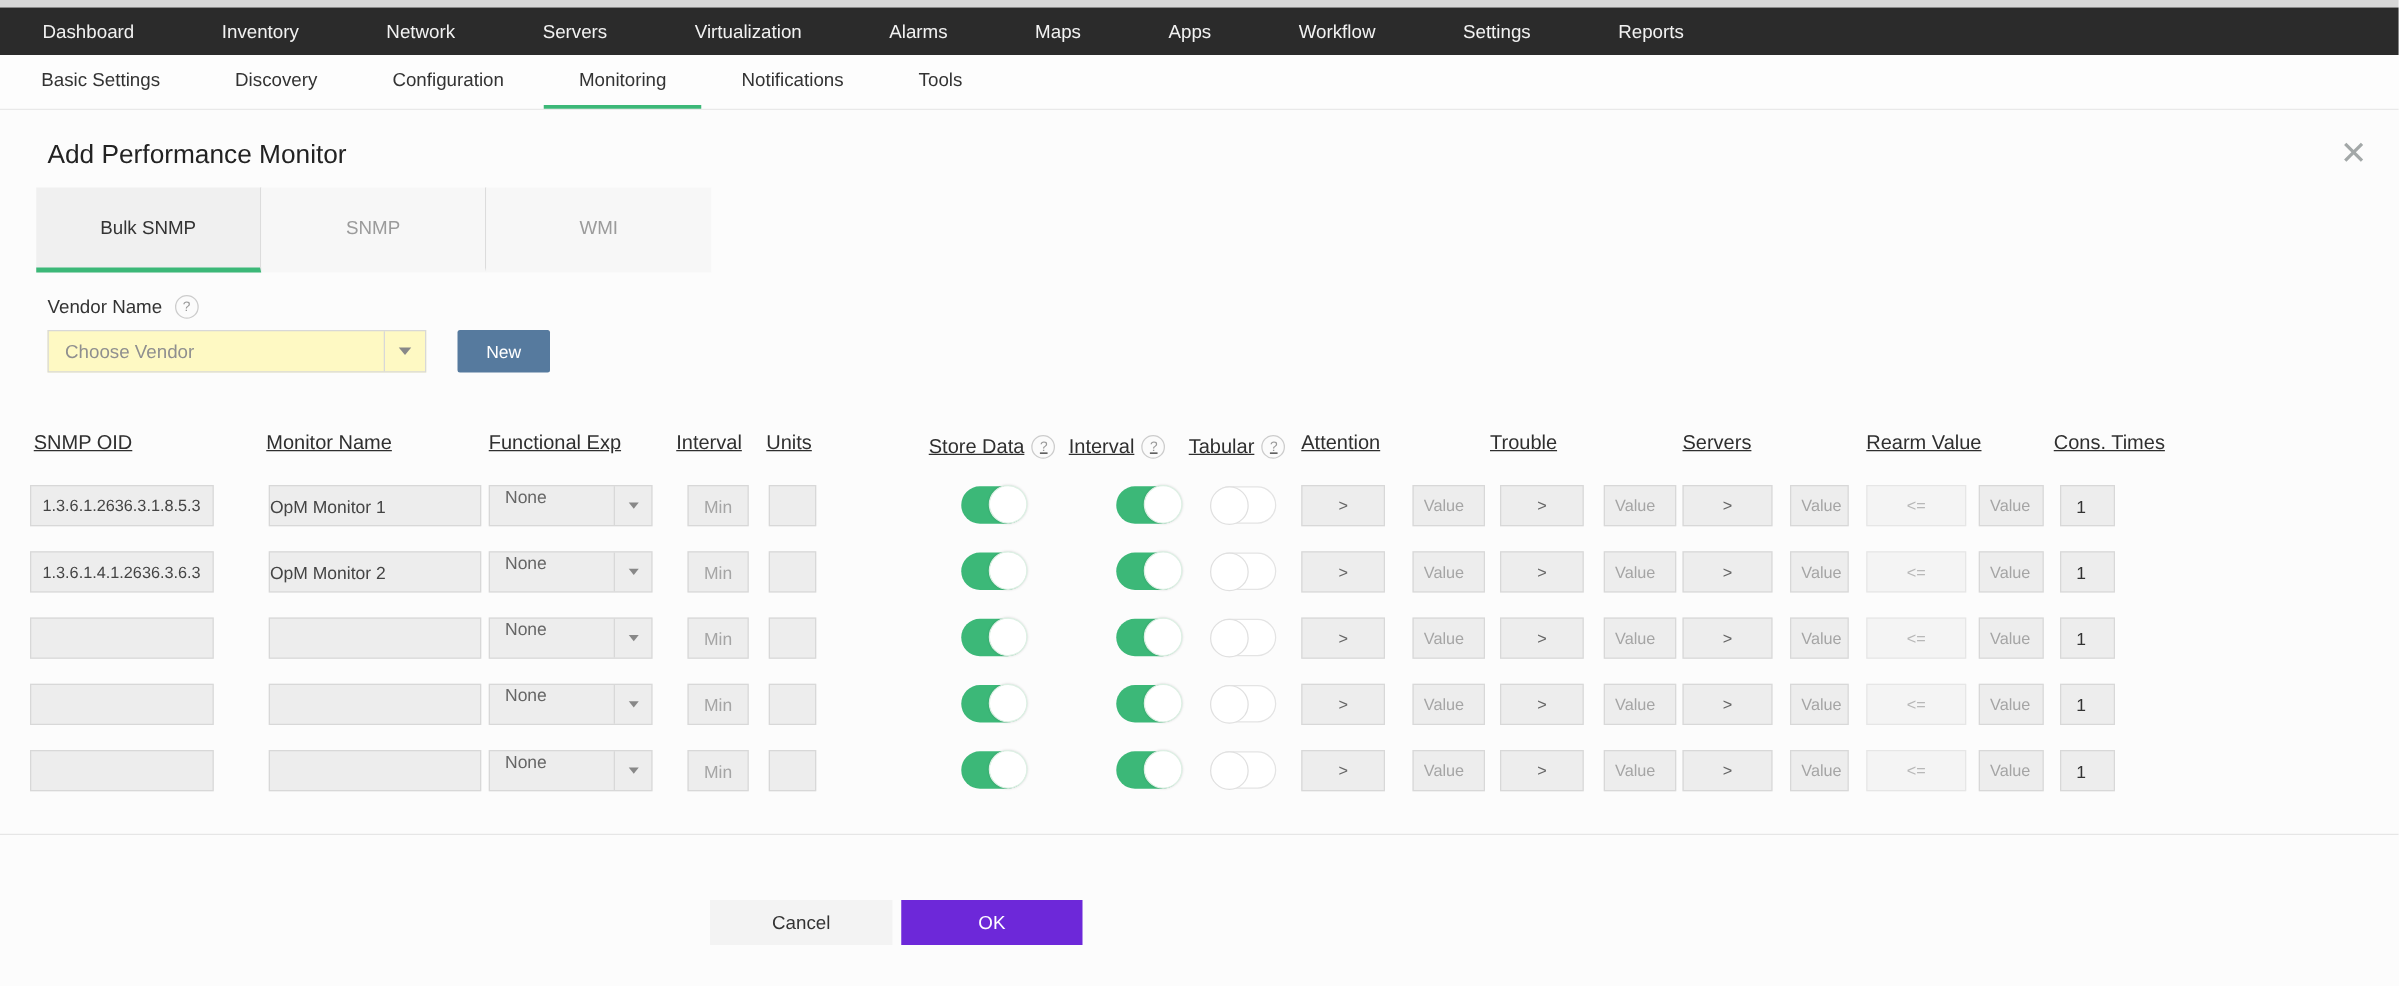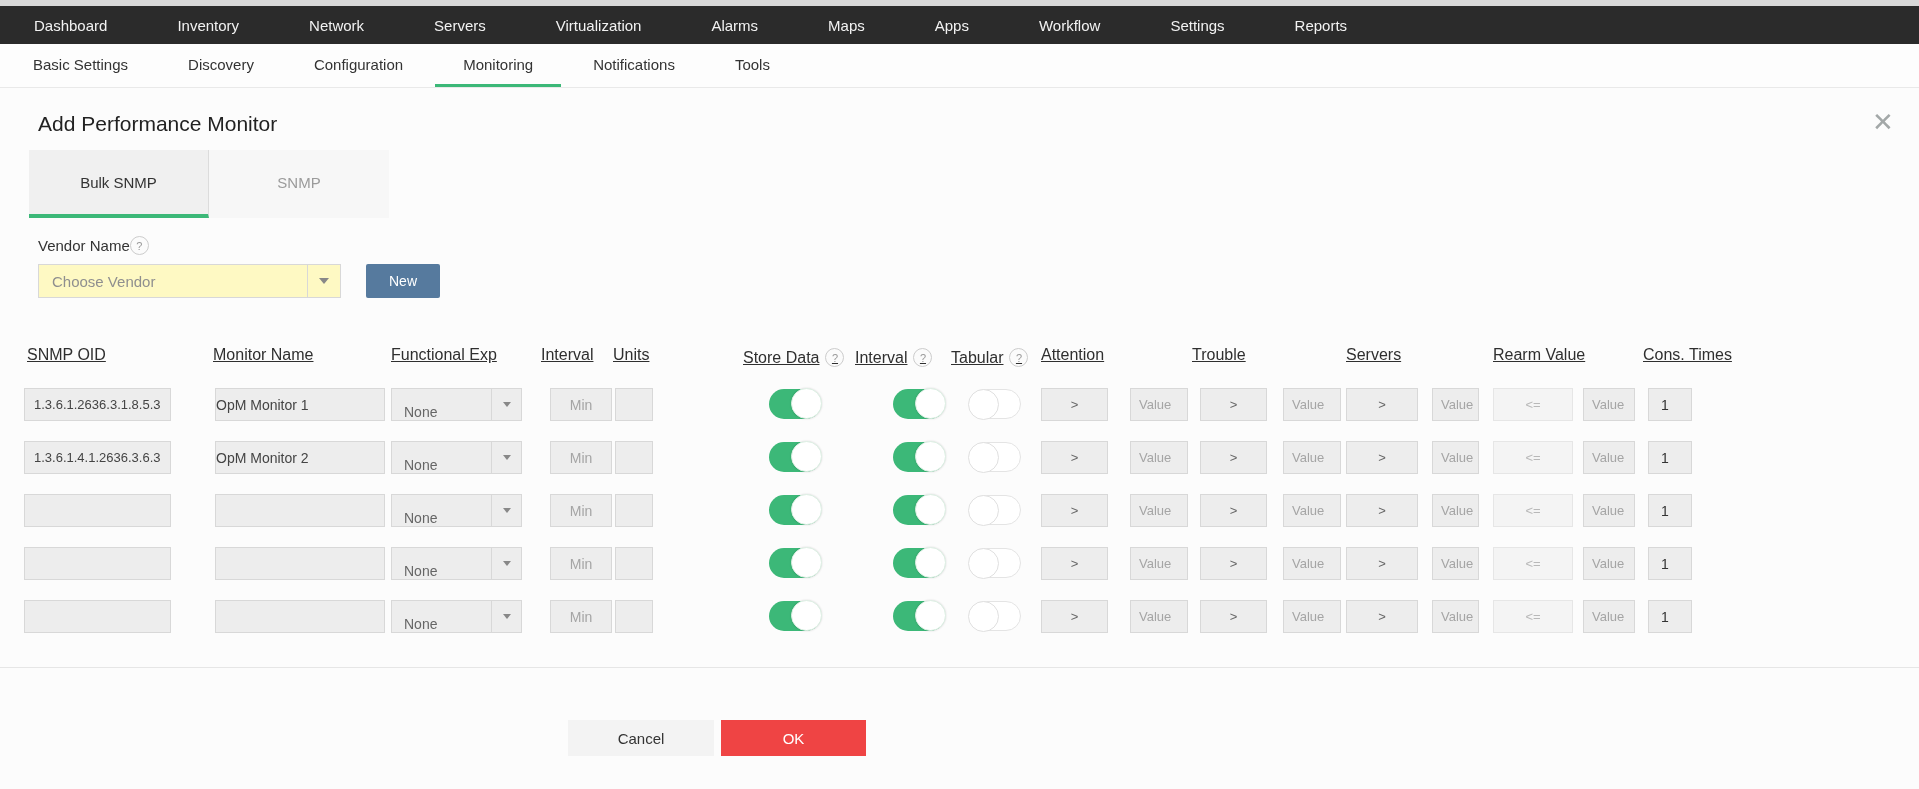--- a/index.html
+++ b/index.html
@@ -27,21 +27,21 @@
 
   
   .tabs { position:absolute; left:29px; top:150px; width:541px; height:68px; display:flex; }
   .tab { width:180px; height:68px; background:#f7f7f7; color:#9b9b9b; font-size:15px;
          display:flex; align-items:center; justify-content:center; cursor:pointer;
          border-right:1px solid #dcdcdc; border-bottom:4px solid transparent; }
   .tab:last-child { border-right:none; }
   .tab.active { background:#f0f0f0; color:#333; border-bottom-color:#3cb878; }
 
   
-  .vendor-label-row { position:absolute; left:38px; top:236px; display:flex; align-items:center; gap:0; }
+  .vendor-label-row { position:absolute; left:38px; top:236px; display:flex; align-items:center; gap:10px; }
   .vendor-label { font-size:15px; color:#333; }
   .help-circle { display:inline-flex; align-items:center; justify-content:center; width:19px; height:19px;
                  border-radius:50%; border:1px solid #ccc; background:#fbfbfb; color:#999;
                  font-size:11px; cursor:pointer; flex:0 0 auto; }
   .vendor-select { position:absolute; left:38px; top:264px; width:303px; height:34px; background:#fef9c3;
                    border:1px solid #d8d8d8; display:flex; align-items:center; cursor:pointer; }
   .vs-text { flex:1; padding-left:13px; font-size:15px; color:#8f8f8f; }
   .vs-caret { width:33px; height:100%; border-left:1px solid #d8d8d8; display:flex;
               align-items:center; justify-content:center; }
   .caret { width:0; height:0; border-left:5px solid transparent; border-right:5px solid transparent;
@@ -69,25 +69,25 @@
   .th-cons     { left:1643px; }
 
   
   #rows { position:absolute; left:0; top:388px; width:1919px; }
   .mrow { position:relative; height:33px; margin-bottom:20px; width:1919px; }
   .fld, .valbox { position:absolute; top:0; height:33px; background:#ededed; border:1px solid #d8d8d8;
                   font-size:13px; color:#444; font-family:"Liberation Sans", sans-serif; outline:none; }
   .fld::placeholder, .valbox::placeholder { color:#a5a5a5; }
   .f-oid      { left:24px;  width:147px; padding-left:9px; }
   .f-name     { left:215px; width:170px; font-size:14px; }
-  .f-interval { left:550px; width:62px; text-align:center; font-size:14px; }
+  .f-interval { left:550px; width:49px; text-align:center; font-size:14px; }
   .f-units    { left:615px; width:38px; text-align:center; }
   .f-cons     { left:1648px; width:44px; padding-left:12px; font-size:14px; color:#333; }
   .sel { position:absolute; top:0; height:33px; background:#ededed; border:1px solid #d8d8d8;
-         display:flex; align-items:flex-end; cursor:pointer; }
+         display:flex; align-items:flex-start; cursor:pointer; }
   .f-fx { left:391px; width:131px; }
   .sel-text { flex:1; padding-left:12px; font-size:14px; color:#666; }
   .sel-caret { width:30px; height:100%; border-left:1px solid #d8d8d8; display:flex;
                align-items:center; justify-content:center; }
   .sel-caret .caret { border-left-width:4px; border-right-width:4px; border-top-width:5px; }
 
   .toggle { position:absolute; top:1px; width:52px; height:30px; border-radius:16px; cursor:pointer; }
   .t-store { left:769px; } .t-num { left:893px; } .t-tab { left:969px; }
   .toggle .knob { position:absolute; top:-1px; width:31px; height:31px; border-radius:50%;
                   background:#fff; border:1px solid #e0e0e0; }
@@ -106,21 +106,21 @@
   .o-cri   { left:1346px; width:72px; }
   .v-cri   { left:1432px; width:47px; padding-left:8px; }
   .o-rearm { left:1493px; width:80px; background:#f4f4f4; border-color:#e6e6e6; color:#b8b8b8; }
   .v-rearm { left:1583px; width:52px; padding-left:8px; }
 
   
   .divider { position:absolute; left:0; top:667px; width:1919px; height:1px; background:#e6e6e6; }
   .cancel-btn { position:absolute; left:568px; top:720px; width:146px; height:36px; background:#f3f3f3;
                 border:none; color:#333; font-size:15px; cursor:pointer;
                 font-family:"Liberation Sans", sans-serif; }
-  .ok-btn { position:absolute; left:721px; top:720px; width:145px; height:36px; background:#ef4444;
+  .ok-btn { position:absolute; left:721px; top:720px; width:145px; height:36px; background:#6d28d9;
             border:none; color:#fff; font-size:15px; cursor:pointer;
             font-family:"Liberation Sans", sans-serif; }
 </style>
 </head>
 <body>
 
 <div class="screen">
   <div class="top-strip"></div>
   <nav class="top-nav" id="top-nav">
       <span class="tn-item">Dashboard</span>
@@ -143,20 +143,21 @@
       <span class="sn-item">Notifications</span>
       <span class="sn-item">Tools</span>
     </nav>
 
   <h1 class="page-title">Add Performance Monitor</h1>
   <button class="close-btn">✕</button>
 
   <div class="tabs" id="tabs">
       <div class="tab active">Bulk SNMP</div>
       <div class="tab">SNMP</div>
+      <div class="tab">WMI</div>
     </div>
 
   <div class="vendor-label-row">
     <span class="vendor-label">Vendor Name</span>
     <span class="help-circle">?</span>
   </div>
   <div class="vendor-select">
     <span class="vs-text">Choose Vendor</span>
     <span class="vs-caret">
         <i class="caret"></i>

